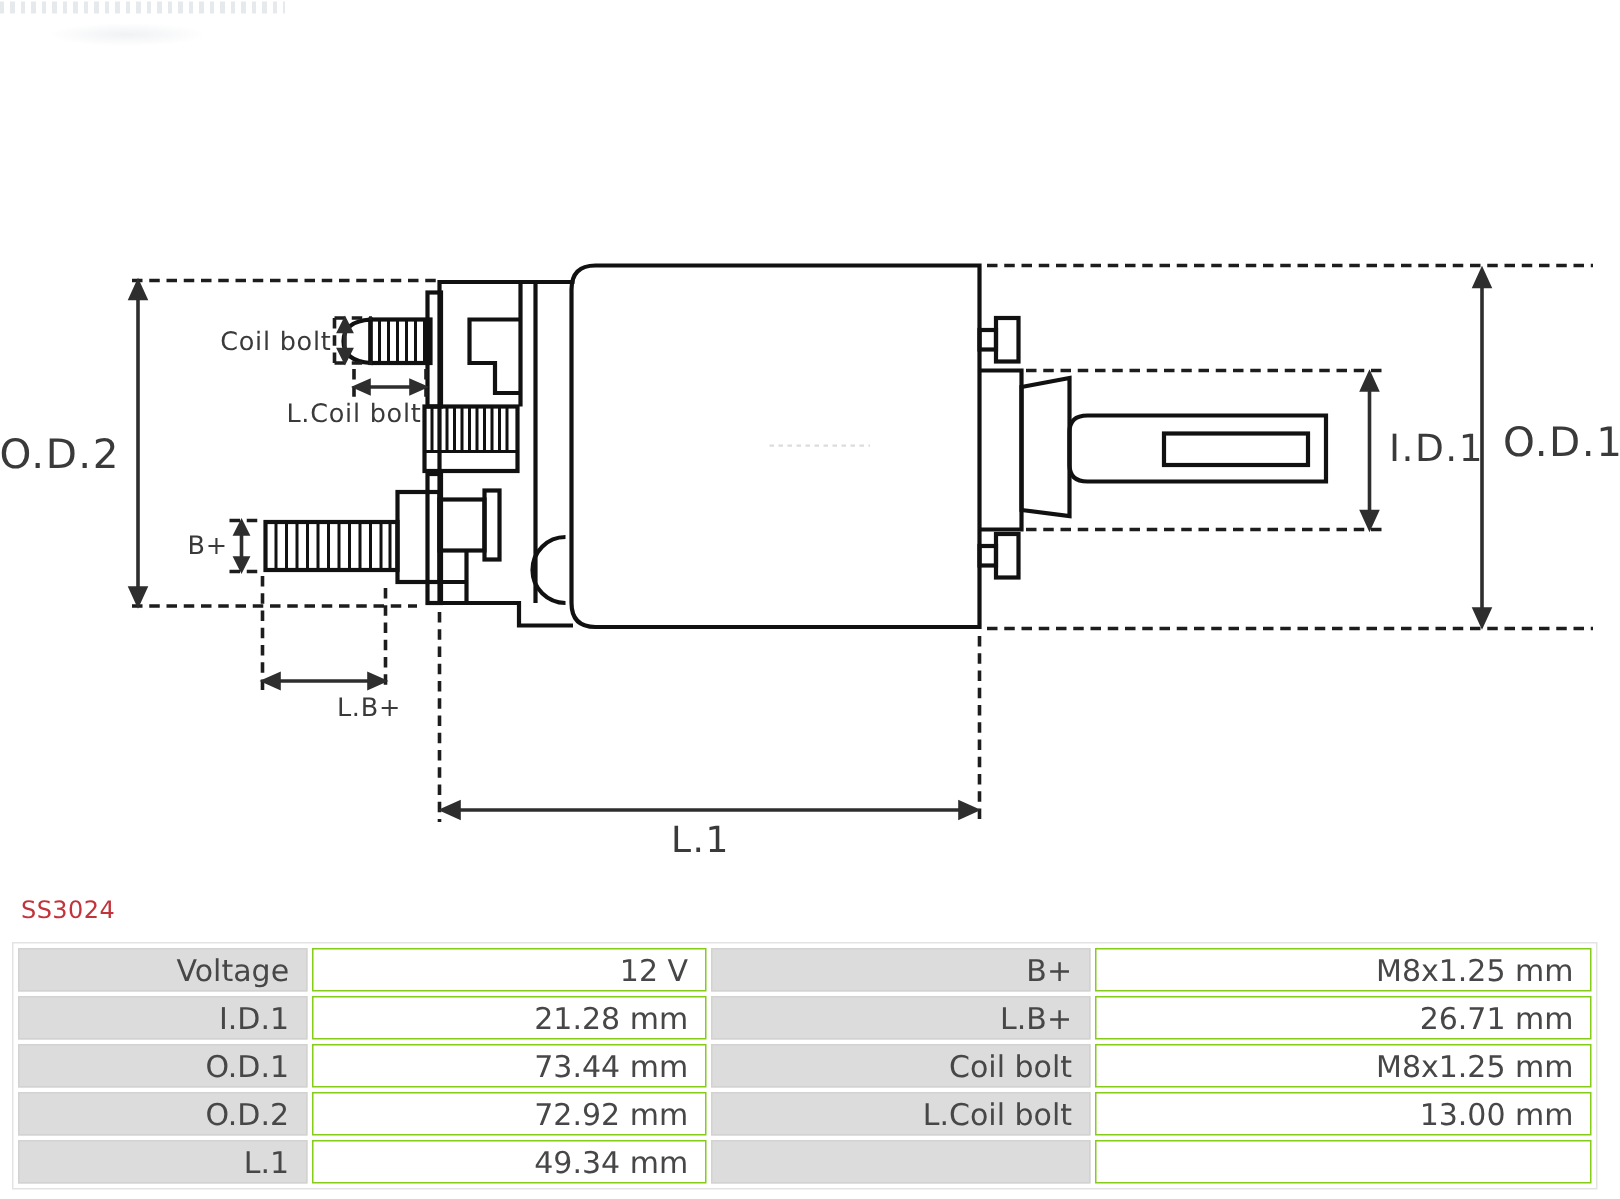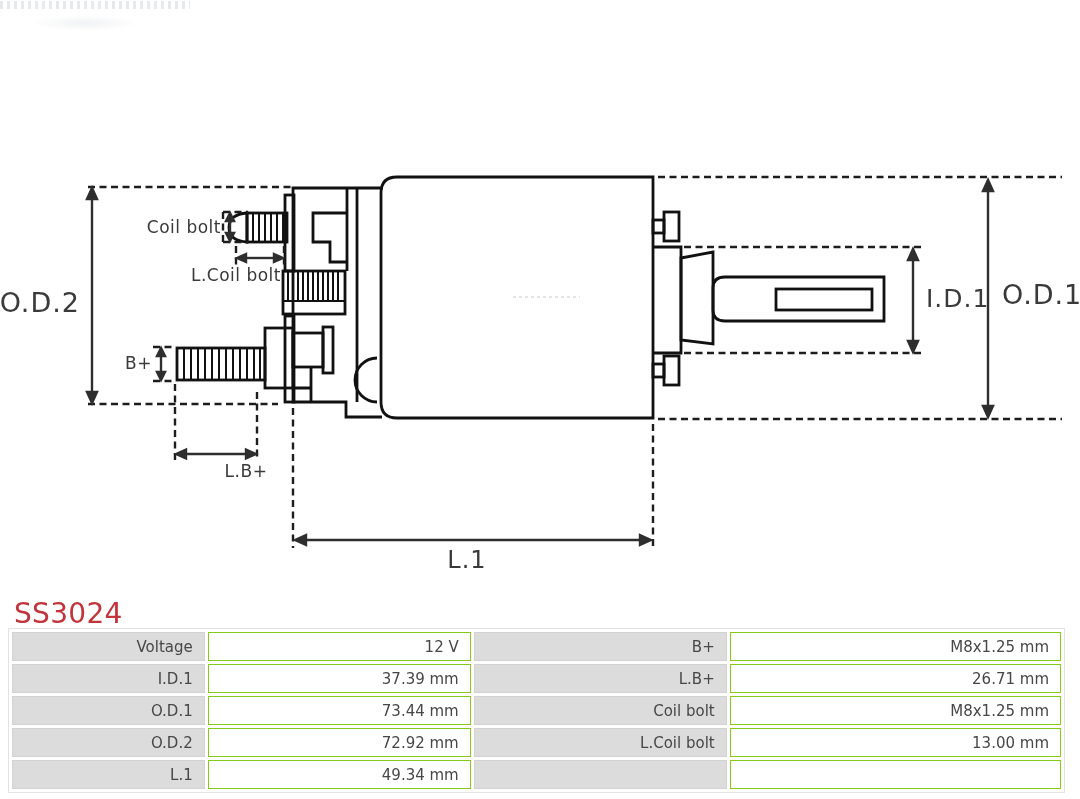--- a/index.html
+++ b/index.html
@@ -12,27 +12,27 @@
     background:radial-gradient(closest-side,#aeb6c0,transparent 70%);}
 
   .diagram-wrap{position:absolute;left:0;top:0;width:1080px;height:592px;}
   svg{display:block;}
   svg text{fill:#3a3a3a;}
   .lbl-big{font-size:27px;letter-spacing:1px;}
   .lbl-mid{font-size:24px;letter-spacing:1px;}
   .lbl-id{font-size:25px;letter-spacing:1px;}
   .lbl-sm{font-size:17px;letter-spacing:.5px;}
 
-  .part-number{position:absolute;left:14px;top:597px;font-size:28px;color:#c2343b;
+  .part-number{position:absolute;left:14px;top:597px;font-size:16px;color:#c2343b;
     letter-spacing:.3px;}
 
   .spec-table{position:absolute;left:8px;top:628px;width:1057px;
     border-collapse:separate;border-spacing:3px;table-layout:fixed;
     background:#ffffff;border:1px solid #e3e3e1;}
-  .spec-table td{height:27px;padding:0 11px 0 4px;font-size:15px;color:#474747;
+  .spec-table td{height:27px;padding:0 11px 0 4px;font-size:20px;color:#474747;
     text-align:right;vertical-align:middle;overflow:hidden;white-space:nowrap;}
   .spec-table td.lab{background:#dcdcdc;border:1px solid #d2d2d0;}
   .spec-table td.val{background:#ffffff;border:1px solid #84cc16;}
 </style>
 </head>
 <body>
 
 <div class="wm-artifact"></div>
 <div class="wm-artifact2"></div>
 
@@ -153,21 +153,21 @@
     </colgroup>
   <tbody>
     <tr>
       <td class="lab">Voltage</td>
       <td class="val">12 V</td>
       <td class="lab">B+</td>
       <td class="val">M8x1.25 mm</td>
     </tr>
     <tr>
       <td class="lab">I.D.1</td>
-      <td class="val">37.39 mm</td>
+      <td class="val">21.28 mm</td>
       <td class="lab">L.B+</td>
       <td class="val">26.71 mm</td>
     </tr>
     <tr>
       <td class="lab">O.D.1</td>
       <td class="val">73.44 mm</td>
       <td class="lab">Coil bolt</td>
       <td class="val">M8x1.25 mm</td>
     </tr>
     <tr>

